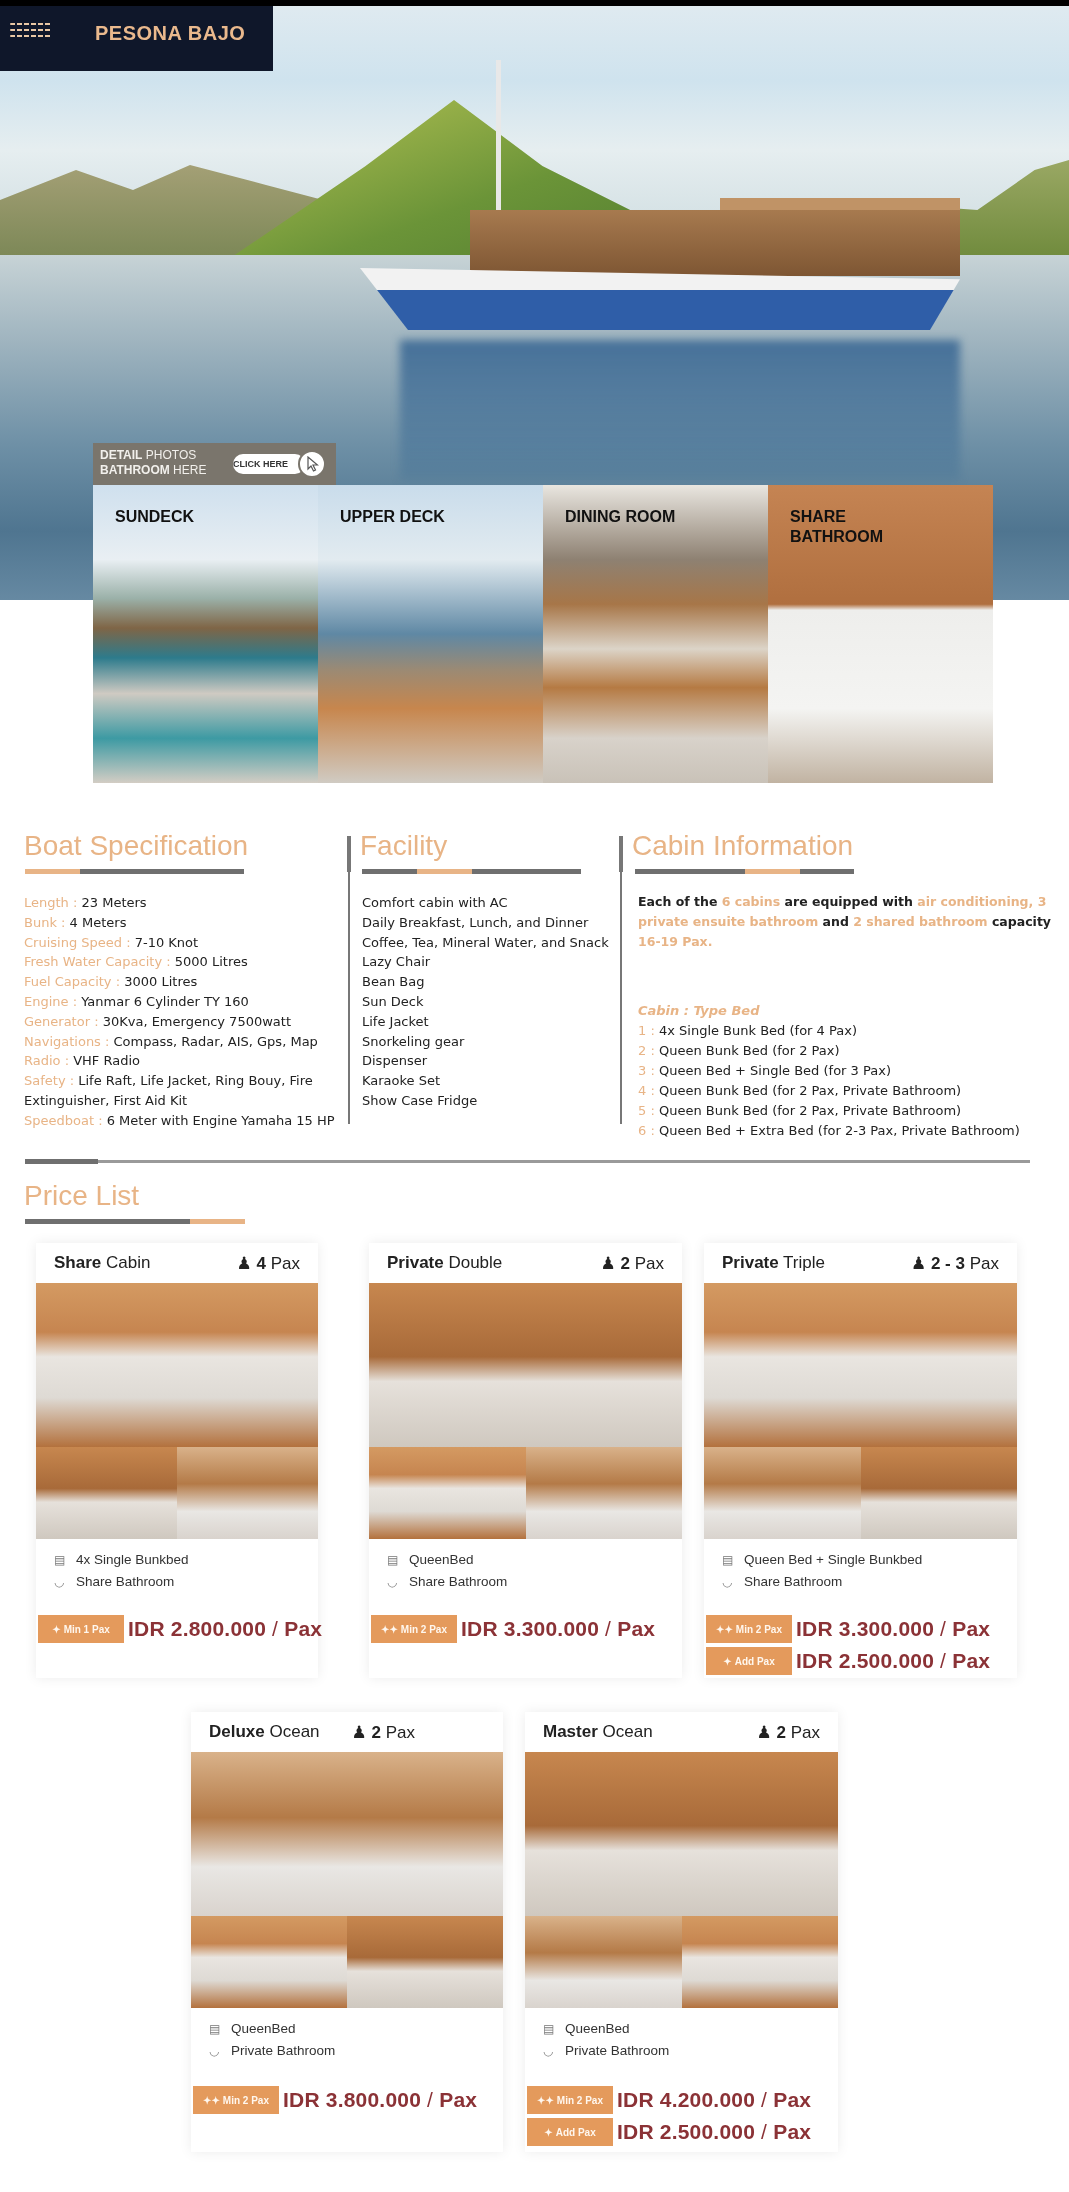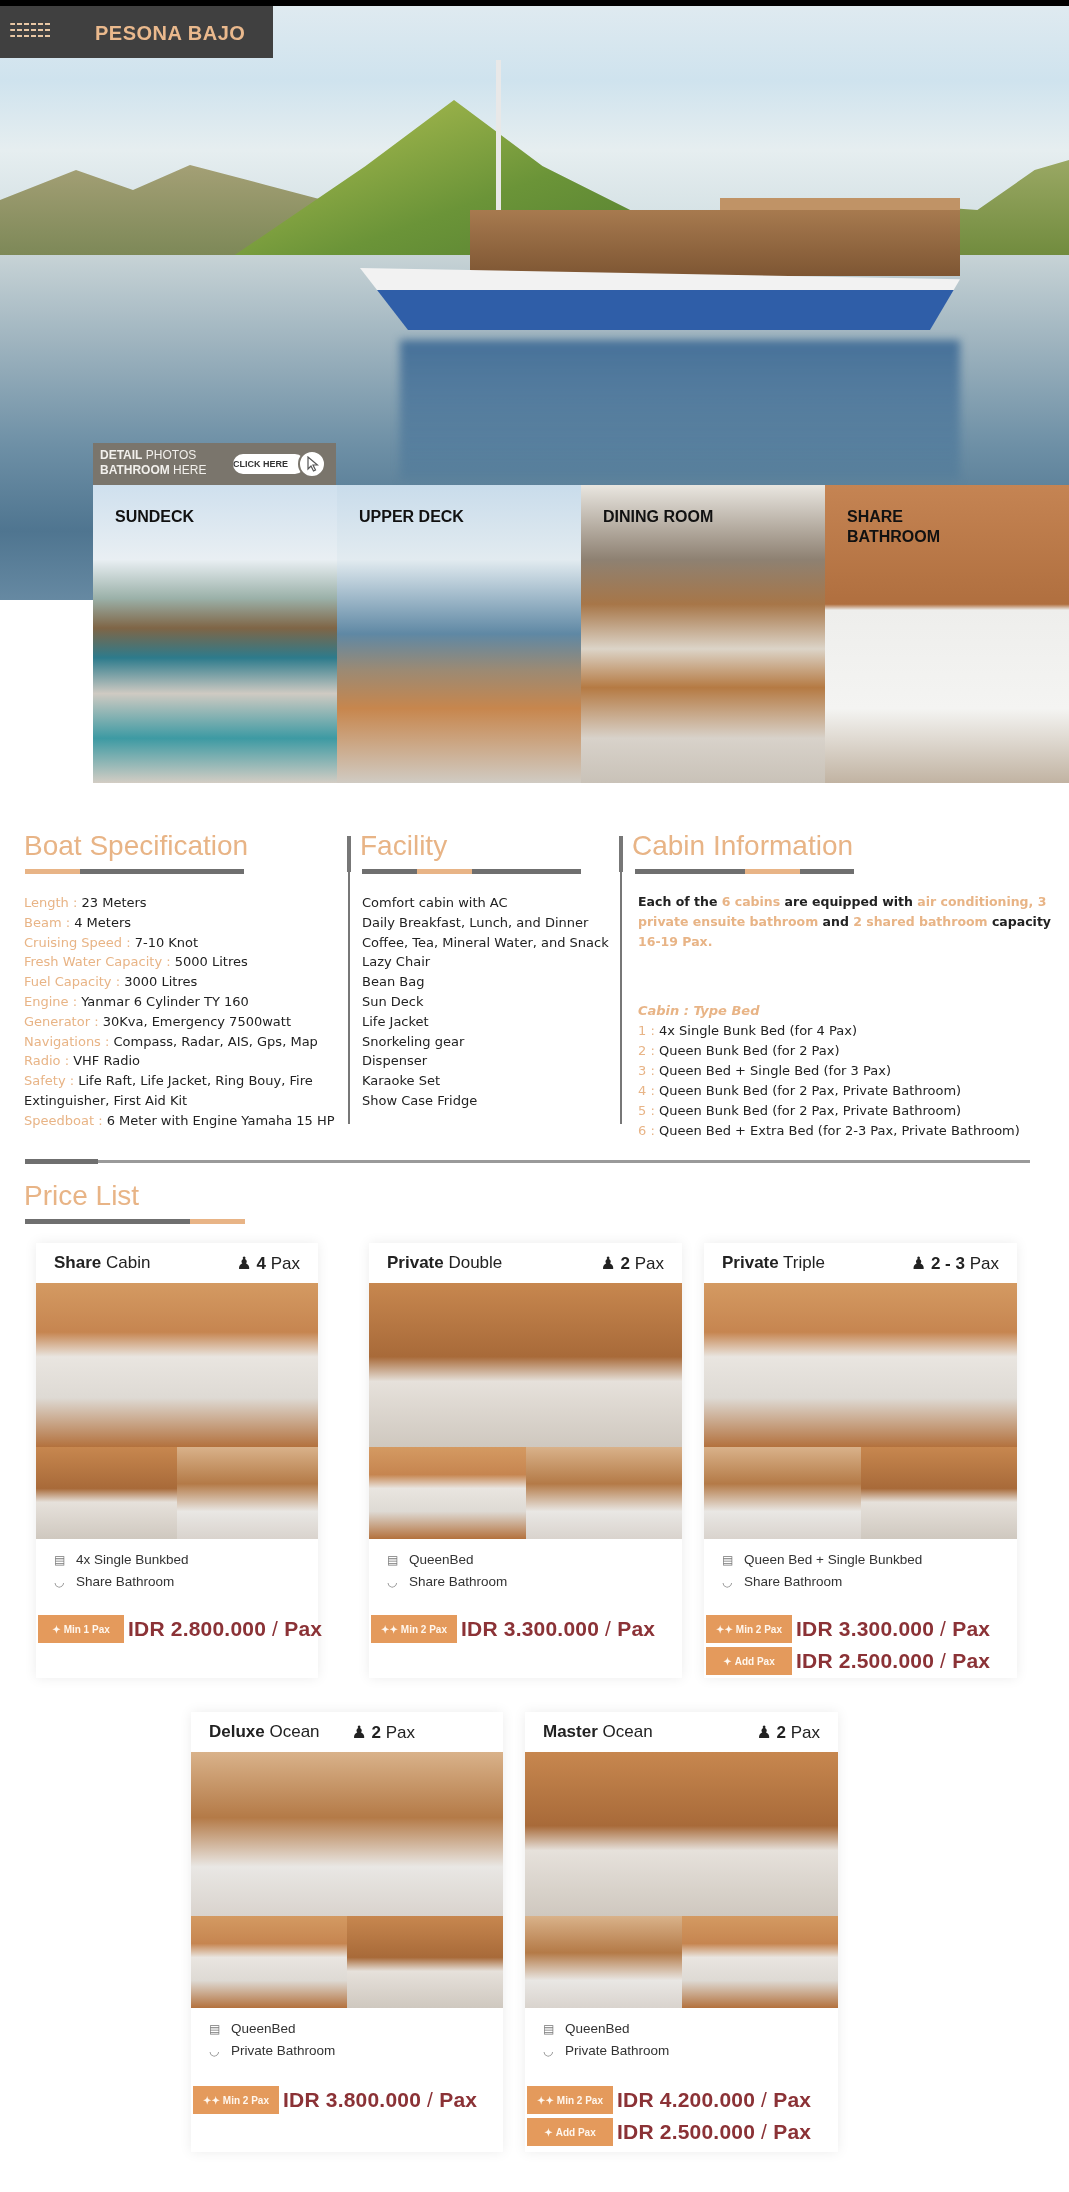--- a/index.html
+++ b/index.html
@@ -18,35 +18,35 @@
     background: linear-gradient(180deg, #c7d3d6 0%, #9fb4bf 25%, #6e90a6 55%, #4f7590 80%, #6689a2 100%); }
   .hero .boat-hull { position: absolute; left: 360px; top: 268px; width: 600px; height: 62px;
     background: linear-gradient(180deg, #f2f2f2 0 35%, #2f5ea8 35% 100%); clip-path: polygon(0 0, 100% 18%, 95% 100%, 8% 100%); }
   .hero .boat-cabin { position: absolute; left: 470px; top: 210px; width: 490px; height: 66px; background: linear-gradient(180deg, #a77a4f, #7e5633); }
   .hero .boat-upper { position: absolute; left: 720px; top: 198px; width: 240px; height: 40px; background: #c09366; }
   .hero .boat-mast { position: absolute; left: 496px; top: 60px; width: 5px; height: 230px; background: #e8e8e8; }
   .hero .reflection { position: absolute; left: 400px; top: 340px; width: 560px; height: 140px;
     background: linear-gradient(180deg, rgba(40,90,140,.75), rgba(60,110,150,.25)); filter: blur(4px); }
 
   
-  .brand-bar { position: absolute; left: 0; top: 6px; width: 273px; height: 52px; background: #404040; display: flex; align-items: center; }
+  .brand-bar { position: absolute; left: 0; top: 6px; width: 273px; height: 65px; background: #0f172a; display: flex; align-items: center; }
   .brand-waves { position: absolute; left: 10px; top: 17px; width: 42px; height: 18px; }
   .brand-waves span { display: block; height: 2px; margin-bottom: 4px; background: repeating-linear-gradient(90deg, #e9c7a4 0 5px, transparent 5px 7px); border-radius: 2px; }
   .brand-name { position: absolute; left: 95px; top: 16px; font-size: 20px; font-weight: bold; color: #eab98d; letter-spacing: 0.5px; }
 
   
   .detail-banner { position: absolute; left: 93px; top: 443px; width: 243px; height: 42px; background: #7a756c; }
   .detail-text { position: absolute; left: 7px; top: 5px; font-size: 12px; line-height: 15px; color: #f2f0ec; }
   .detail-text b { font-weight: bold; }
   .click-here { position: absolute; left: 140px; top: 11px; width: 72px; height: 20px; background: #fff; border-radius: 10px; font-size: 9px; font-weight: bold; color: #333; text-align: left; line-height: 20px; }
   .cursor-circle { position: absolute; left: 205px; top: 7px; width: 28px; height: 28px; border-radius: 50%; background: #fff; border: 2px solid #7a756c; }
   .cursor-circle svg { position: absolute; left: 7px; top: 4px; }
 
   
-  .photo-grid { position: absolute; left: 93px; top: 485px; width: 976px; height: 298px; display: flex; }
+  .photo-grid { position: absolute; left: 93px; top: 485px; width: 900px; height: 298px; display: flex; }
   .photo { position: relative; width: 244px; height: 298px; overflow: hidden; }
   .photo .label { position: absolute; left: 22px; top: 22px; font-size: 16px; font-weight: bold; color: #111; line-height: 20px; z-index: 2; text-transform: uppercase; }
   .p-sundeck { background: linear-gradient(180deg, #cfe0ee 0, #e9eff3 25%, #9bb1a9 38%, #7f6546 48%, #2d7b8c 58%, #cfcac2 70%, #3d9aa3 85%, #d3cdc4 100%); }
   .p-dining { background: linear-gradient(180deg, #e9e6e0 0, #8e8172 25%, #a77648 40%, #dcd4c8 55%, #b57a43 68%, #d8d2ca 85%, #c9c2b8 100%); }
   .p-upper { background: linear-gradient(180deg, #c9dceb 0, #e2ebf0 25%, #5f88a4 50%, #9b8a74 62%, #c7864d 75%, #d0cbc3 100%); }
   .p-bath { background: linear-gradient(180deg, #c58453 0, #b06f3f 40%, #eeeeec 42%, #f4f4f2 75%, #c1b3a2 100%); }
 
   
   .section-title { position: absolute; font-size: 28px; color: #e8b486; }
   .section-title b { font-weight: normal; }
@@ -138,21 +138,21 @@
 </div>
 
 <div class="section-title" style="left:24px; top:830px;">
   <b>Boat</b><span> Specification</span>
 </div>
 <div class="underline" style="left:25px; top:869px; width:55px; background:#e8b486;"></div>
 <div class="underline" style="left:80px; top:869px; width:164px; background:#6f6f6f;"></div>
 
 <div class="spec-list" style="left:24px; top:893px; width:330px;">
   <div><span class="k">Length :</span><span> 23  Meters</span></div>
-  <div><span class="k">Beam :</span><span> 4  Meters</span></div>
+  <div><span class="k">Bunk :</span><span> 4  Meters</span></div>
   <div><span class="k">Cruising Speed :</span><span> 7-10 Knot</span></div>
   <div><span class="k">Fresh Water Capacity :</span><span> 5000 Litres</span></div>
   <div><span class="k">Fuel Capacity :</span><span> 3000 Litres</span></div>
   <div><span class="k">Engine :</span><span> Yanmar 6 Cylinder TY 160</span></div>
   <div><span class="k">Generator :</span><span> 30Kva, Emergency 7500watt</span></div>
   <div><span class="k">Navigations :</span><span> Compass, Radar, AIS, Gps, Map</span></div>
   <div><span class="k">Radio :</span><span> VHF Radio</span></div>
   <div><span class="k">Safety :</span><span> Life Raft, Life Jacket, Ring Bouy, Fire</span></div>
   <div><span class="k"></span><span>Extinguisher, First Aid Kit</span></div>
   <div><span class="k">Speedboat :</span><span>  6 Meter with Engine Yamaha 15 HP</span></div>

